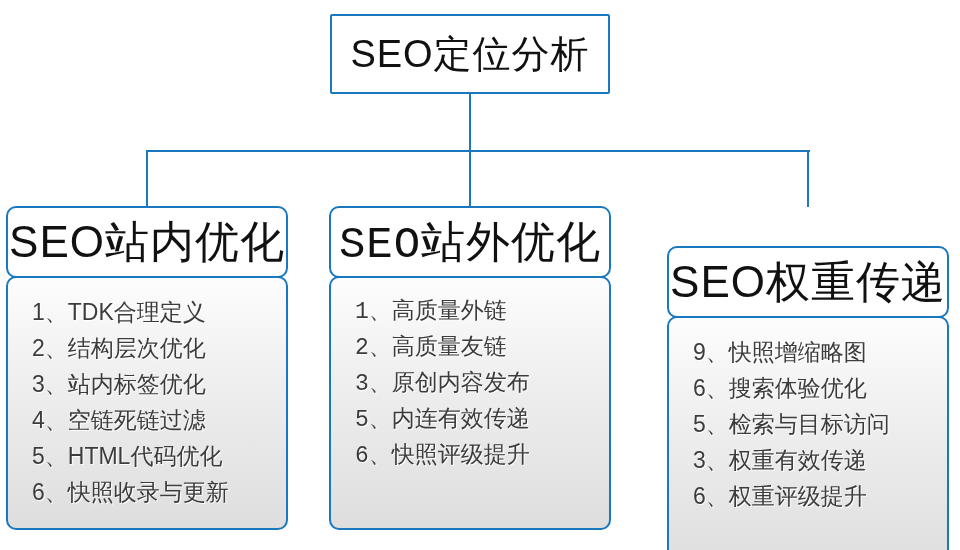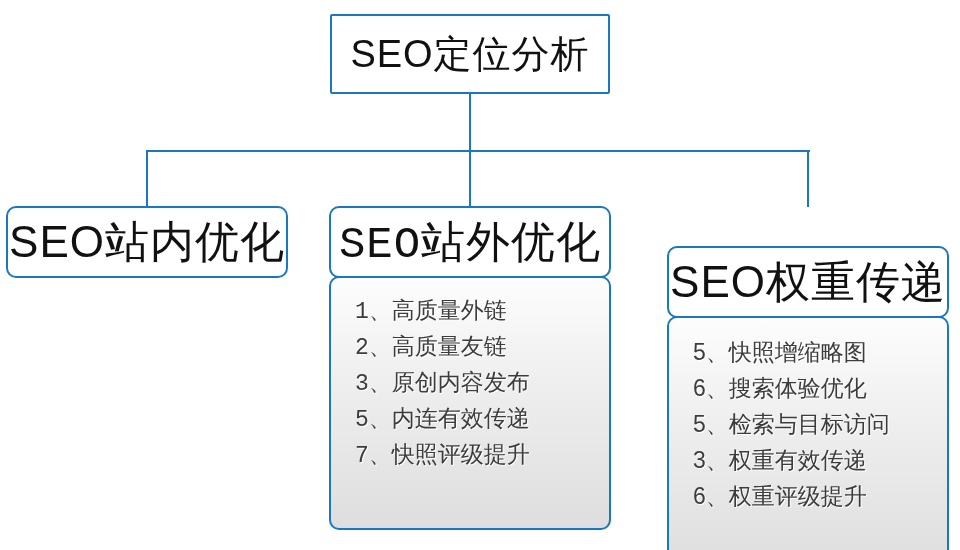--- a/index.html
+++ b/index.html
@@ -52,41 +52,49 @@
   <div class="line vline" style="left:807px;top:150px;height:57px;"></div>
 
   <div class="root-box">
     <span>SEO定位分析</span>
   </div>
 
   <div class="col c0">
     <div class="col-header">
       <span>SEO站内优化</span>
     </div>
+    <div class="col-body">
+      <div class="list-item">1、TDK合理定义</div>
+      <div class="list-item">2、结构层次优化</div>
+      <div class="list-item">3、站内标签优化</div>
+      <div class="list-item">4、空链死链过滤</div>
+      <div class="list-item">5、HTML代码优化</div>
+      <div class="list-item">6、快照收录与更新</div>
+    </div>
   </div>
 
   <div class="col c1">
     <div class="col-header">
       <span>SEO站外优化</span>
     </div>
     <div class="col-body">
       <div class="list-item">1、高质量外链</div>
       <div class="list-item">2、高质量友链</div>
       <div class="list-item">3、原创内容发布</div>
       <div class="list-item">5、内连有效传递</div>
-      <div class="list-item">7、快照评级提升</div>
+      <div class="list-item">6、快照评级提升</div>
     </div>
   </div>
 
   <div class="col c2">
     <div class="col-header">
       <span>SEO权重传递</span>
     </div>
     <div class="col-body">
-      <div class="list-item">5、快照增缩略图</div>
+      <div class="list-item">9、快照增缩略图</div>
       <div class="list-item">6、搜索体验优化</div>
       <div class="list-item">5、检索与目标访问</div>
       <div class="list-item">3、权重有效传递</div>
       <div class="list-item">6、权重评级提升</div>
     </div>
   </div>
 
 </div>
 
 </body></html>

